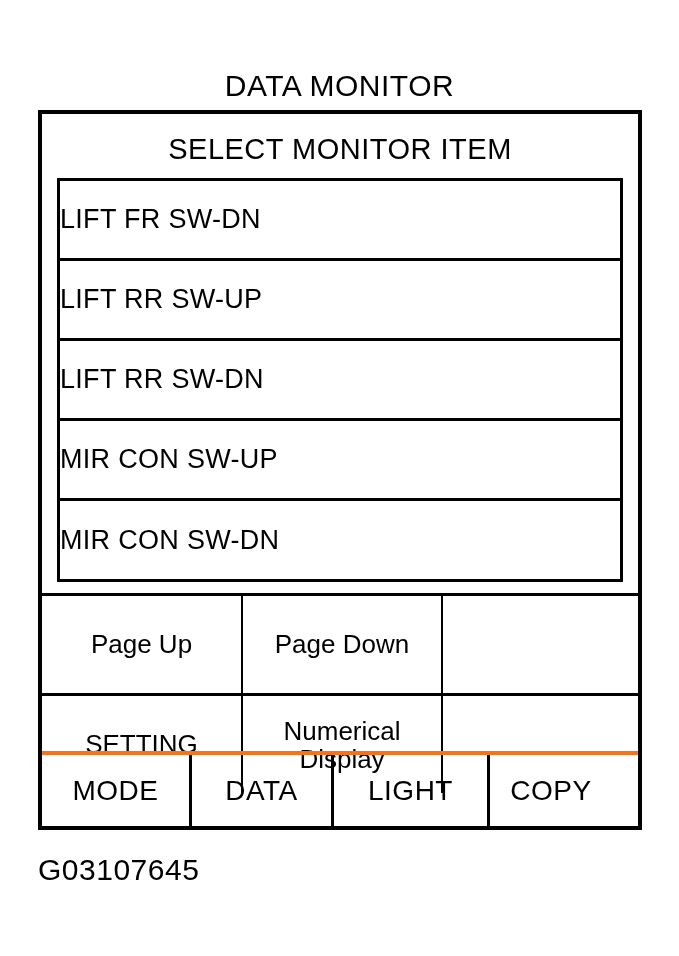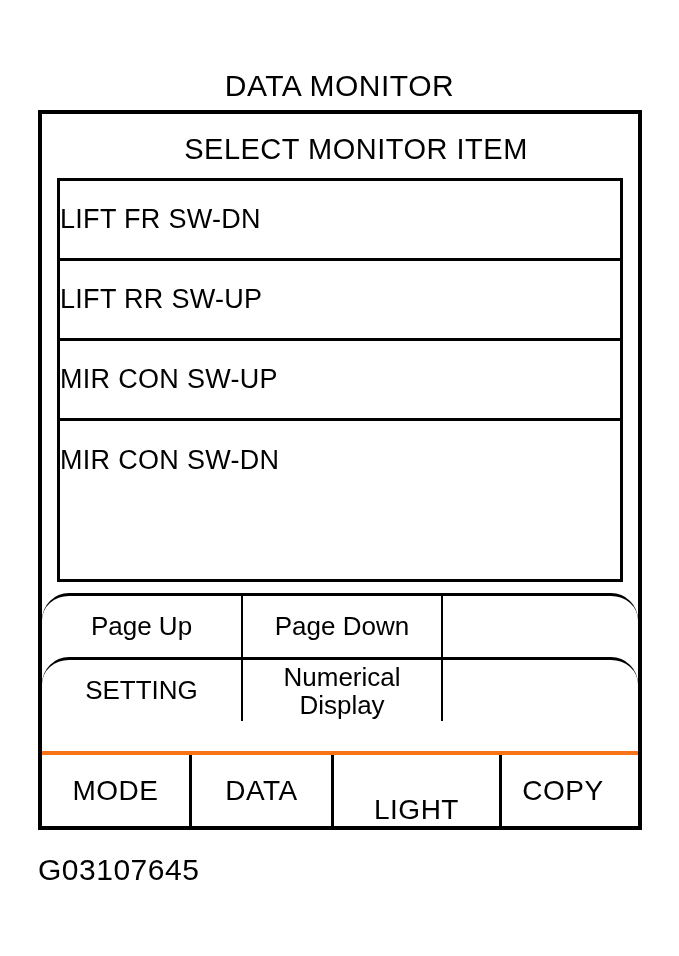--- a/index.html
+++ b/index.html
@@ -46,21 +46,20 @@
   #screen-header {
     position: absolute;
     left: 0;
     top: 18px;
     width: 596px;
     text-align: center;
     font-size: 29px;
     line-height: 34px;
     letter-spacing: 0.5px;
     white-space: nowrap;
-    padding-left: 16px;
   }
 
   
   #monitor-list {
     position: absolute;
     left: 15px;
     top: 64px;
     width: 566px;
     height: 404px;
     box-sizing: border-box;
@@ -85,24 +84,23 @@
   
   #softkey-grid {
     position: absolute;
     left: 0;
     top: 479px;
     width: 596px;
     height: 158px;
   }
   .softkey-row {
     display: flex;
-    height: 64px;
+    height: 100px;
     box-sizing: border-box;
     border-top: 3px solid #000000;
-    border-radius: 27px;
   }
   .softkey-cell {
     box-sizing: border-box;
     display: flex;
     align-items: center;
     justify-content: center;
     text-align: center;
     font-size: 26px;
     line-height: 29px;
     border-right: 2px solid #000000;
@@ -133,21 +131,21 @@
     display: flex;
     align-items: center;
     justify-content: center;
     font-size: 28px;
     letter-spacing: 0.5px;
     white-space: nowrap;
     border-right: 3px solid #000000;
   }
   .hardkey:nth-child(1) { width: 150px; }
   .hardkey:nth-child(2) { width: 142px; }
-  .hardkey:nth-child(3) { width: 168px; align-items: flex-end; }
+  .hardkey:nth-child(3) { width: 156px; }
   .hardkey:nth-child(4) { width: 122px; border-right: none; }
 
   
   #figure-caption {
     position: absolute;
     left: 38px;
     top: 855px;
     font-size: 30px;
     line-height: 30px;
     letter-spacing: 0.5px;
@@ -162,20 +160,23 @@
 <div id="device-frame">
 
   <div id="screen-header">SELECT MONITOR ITEM</div>
 
   <div id="monitor-list">
     <div class="list-item">
       <span>LIFT FR SW-DN</span>
     </div>
     <div class="list-item">
       <span>LIFT RR SW-UP</span>
+    </div>
+    <div class="list-item">
+      <span>LIFT RR SW-DN</span>
     </div>
     <div class="list-item">
       <span>MIR CON SW-UP</span>
     </div>
     <div class="list-item">
       <span>MIR CON SW-DN</span>
     </div>
   </div>
 
   <div id="softkey-grid">

